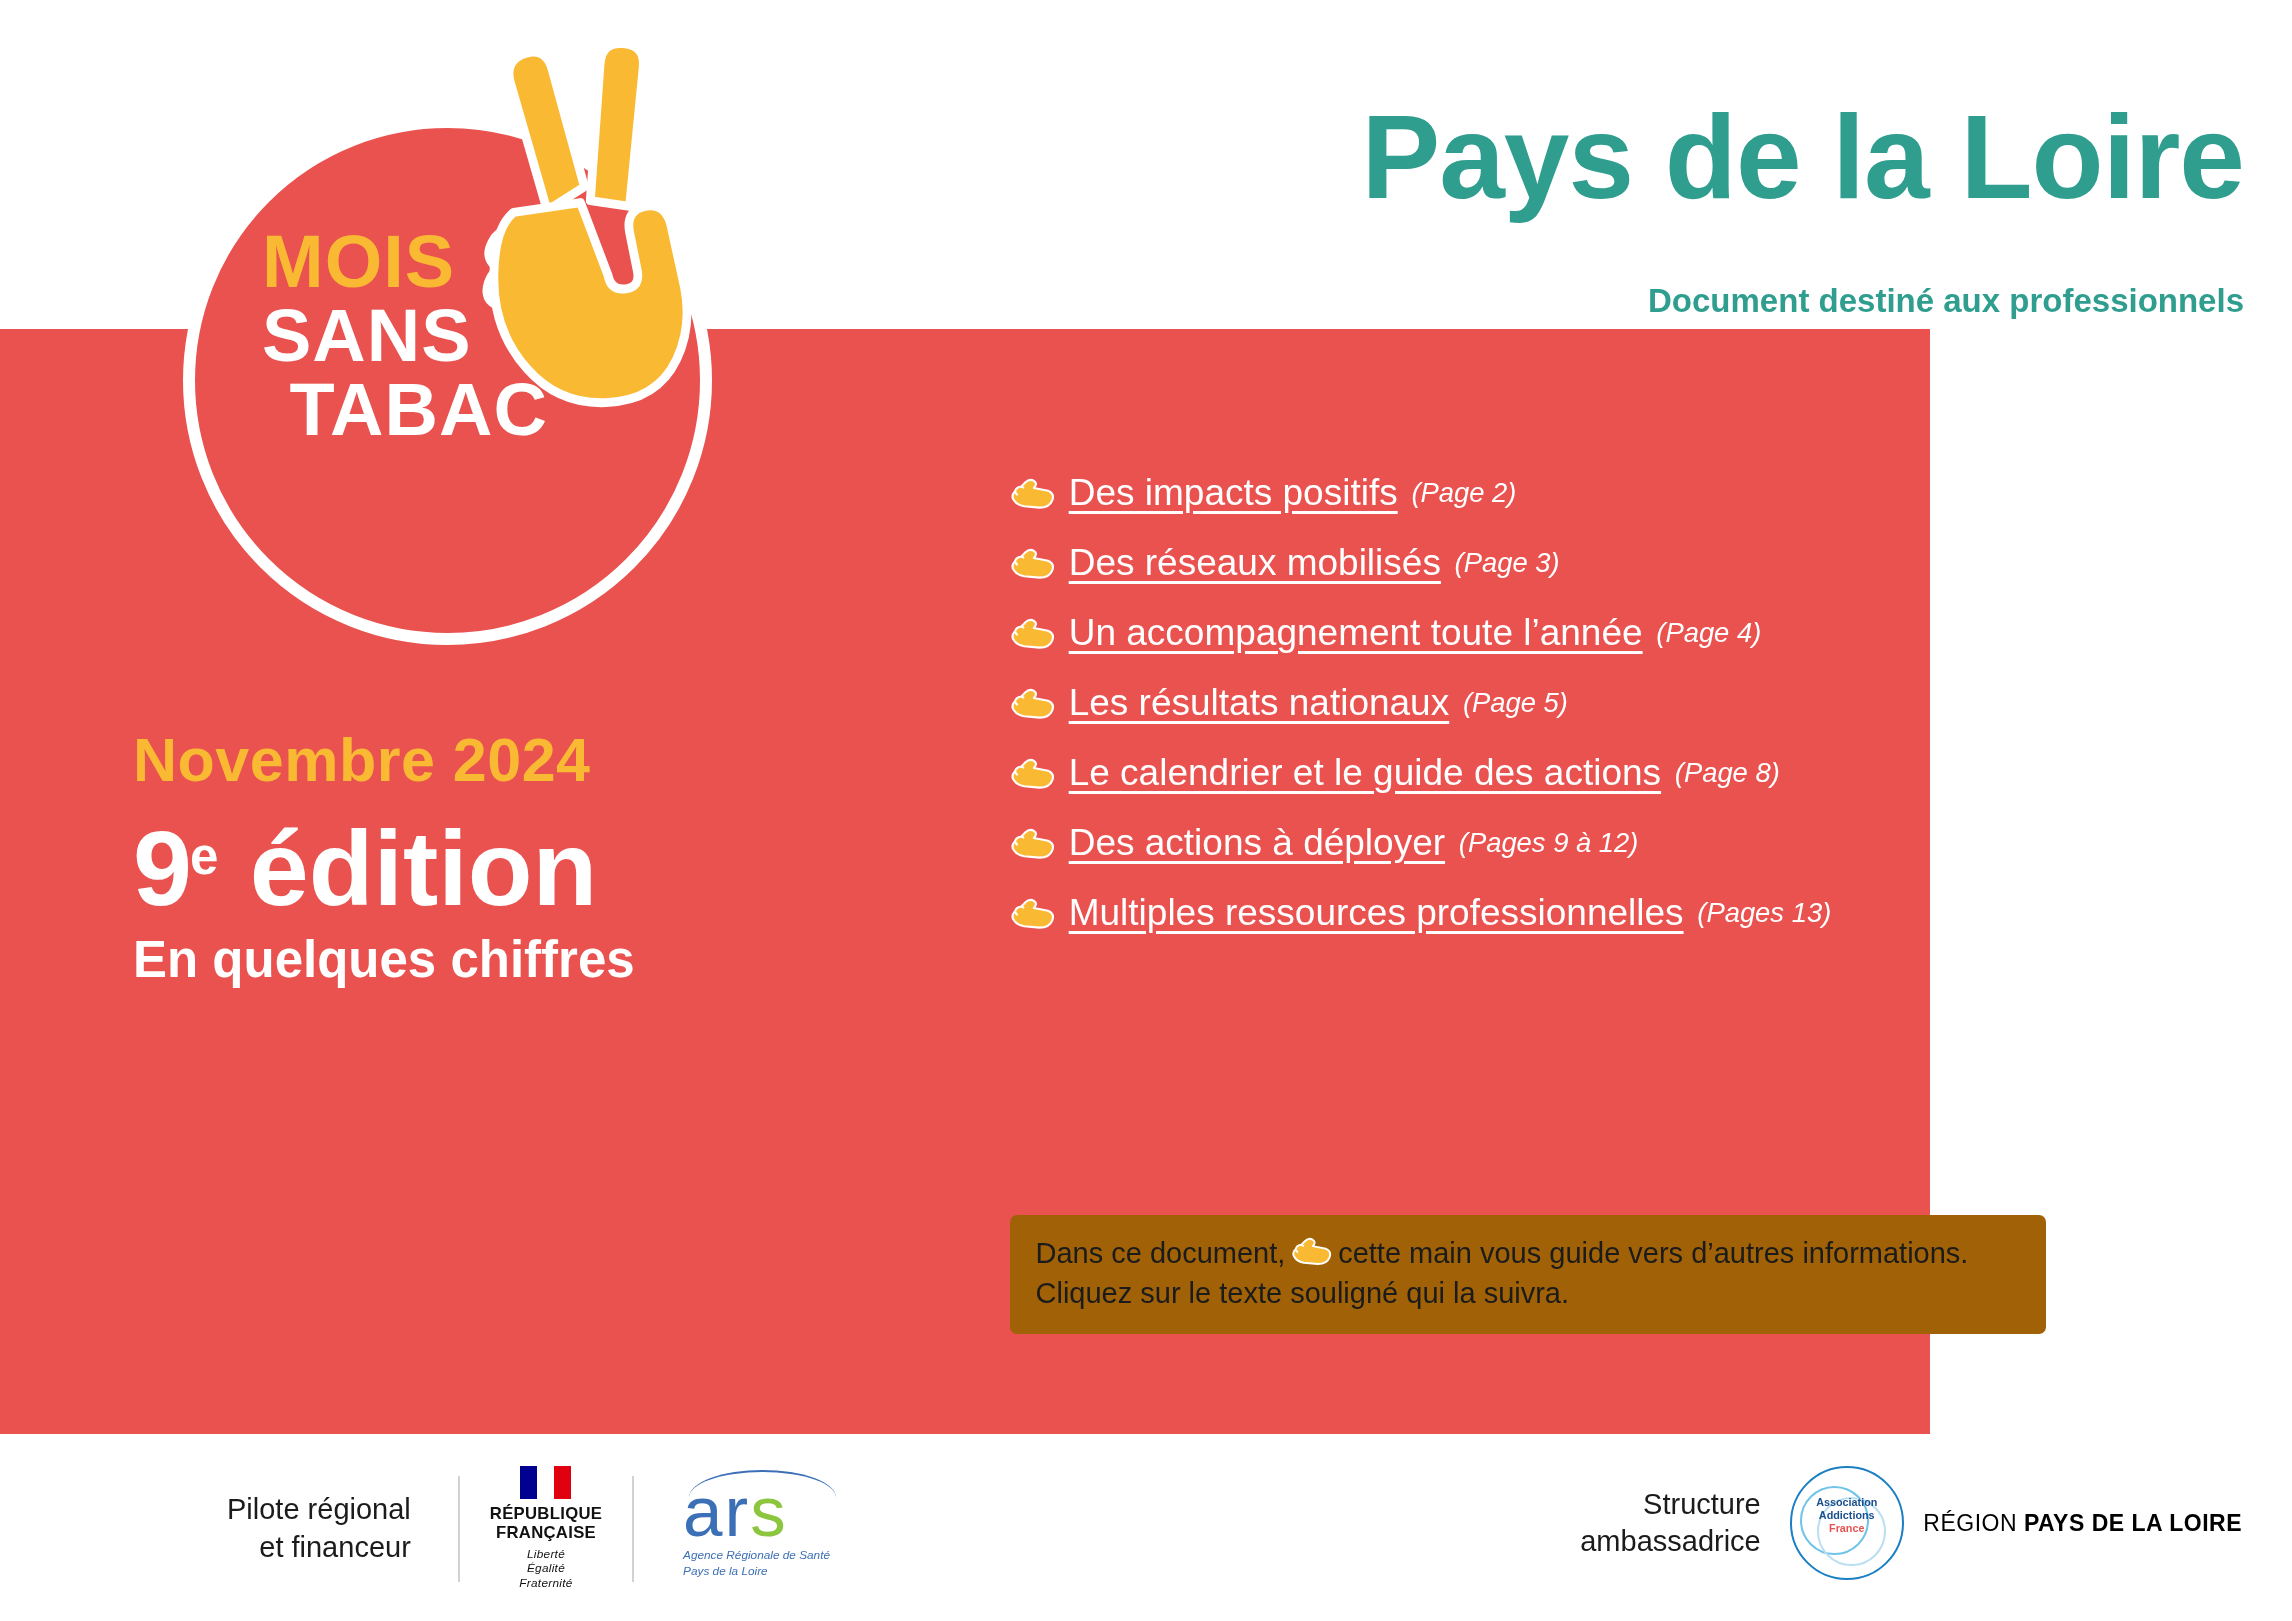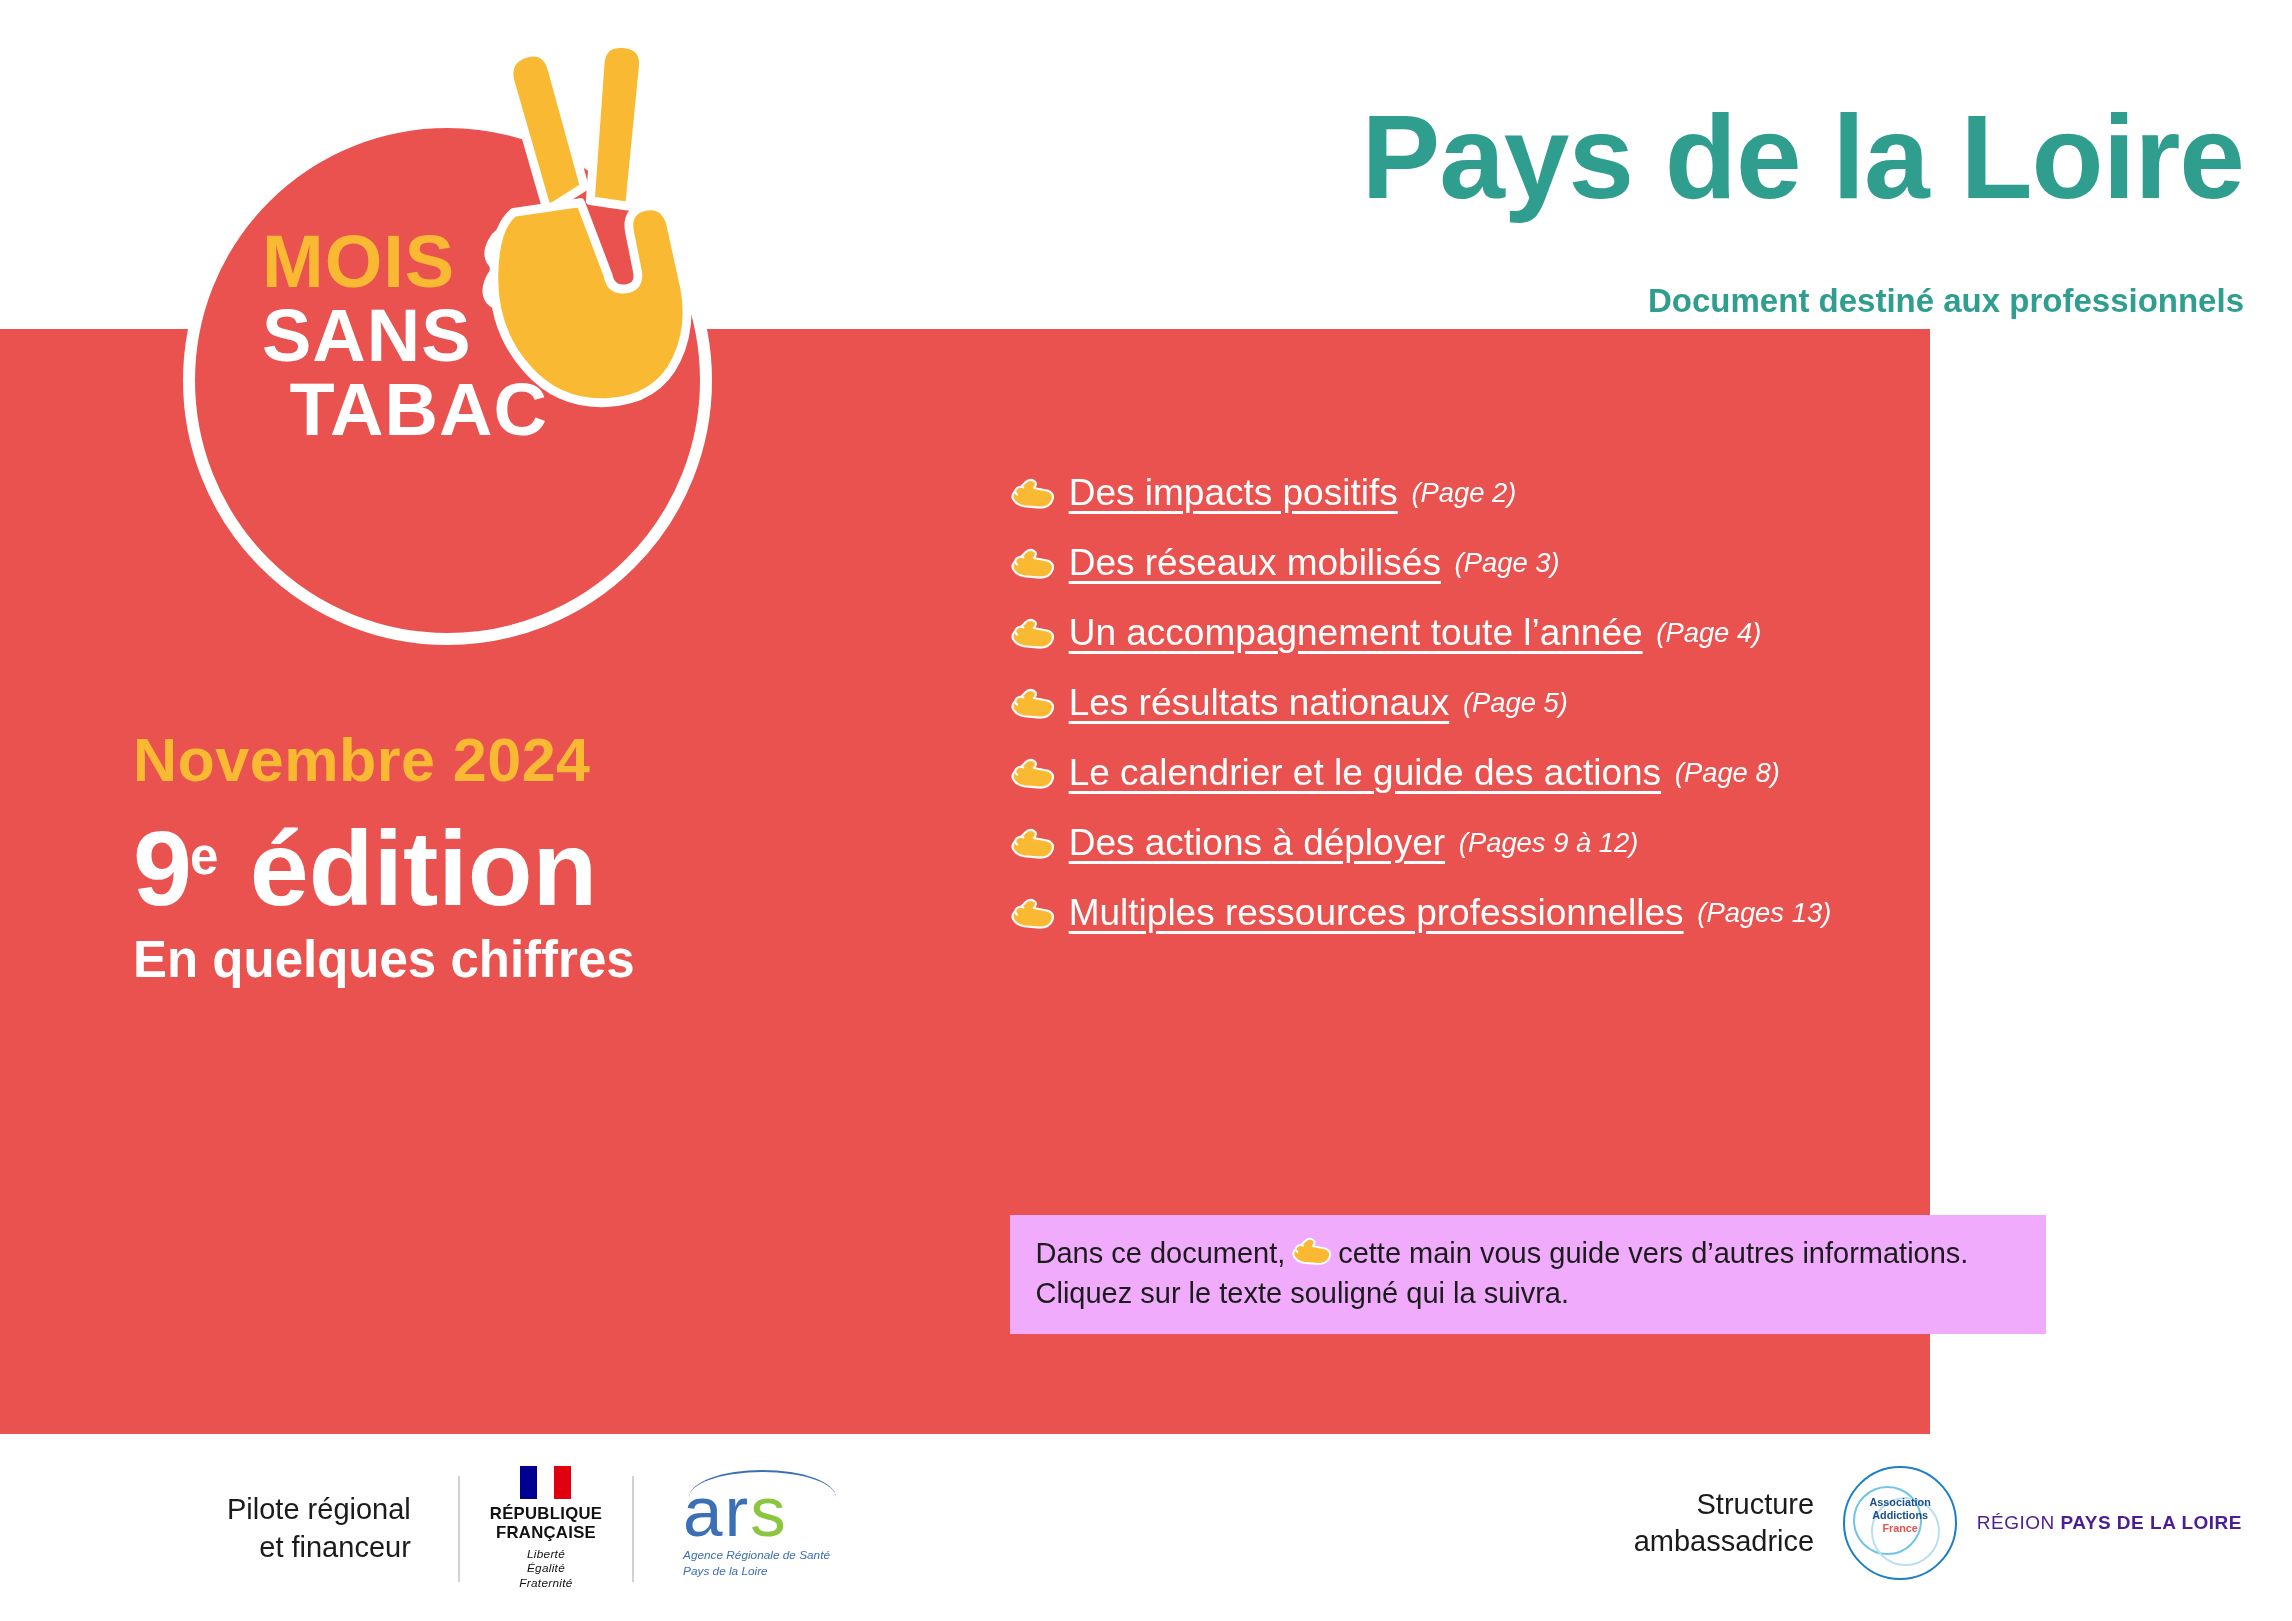--- a/index.html
+++ b/index.html
@@ -172,23 +172,24 @@
     margin-left: 13.7px;
     white-space: nowrap;
   }
 
   
   .tip-box {
     position: absolute;
     left: 1010px;
     top: 1215px;
     width: 1036px;
-    background: #f0abfc;
+    background: #a16207;
     padding: 17.6px 25.5px 21.6px 25.5px;
     box-sizing: border-box;
+    border-radius: 7px;
   }
   .tip-line {
     color: #1b1b1b;
     font-size: 29px;
     line-height: 1.35;
     display: flex;
     align-items: center;
     flex-wrap: wrap;
   }
   .tip-line2 {
@@ -317,22 +318,22 @@
     position: absolute;
     left: 0; right: 0; top: 27.4px;
     text-align: center;
     font-size: 10.8px;
     font-weight: bold;
     color: #1b4f8c;
     line-height: 1.2;
   }
   .aaf-text .f { color: #e9524f; }
   .region-logo-text {
-    font-size: 19px;
-    color: #4c1d95;
+    font-size: 23px;
+    color: #000000;
     letter-spacing: 0.5px;
     white-space: nowrap;
   }
   .region-logo-text b { font-weight: 800; }
   .structure-label {
     font-size: 29px;
     color: #1b1b1b;
     text-align: right;
     line-height: 1.3;
     margin-right: 29px;

